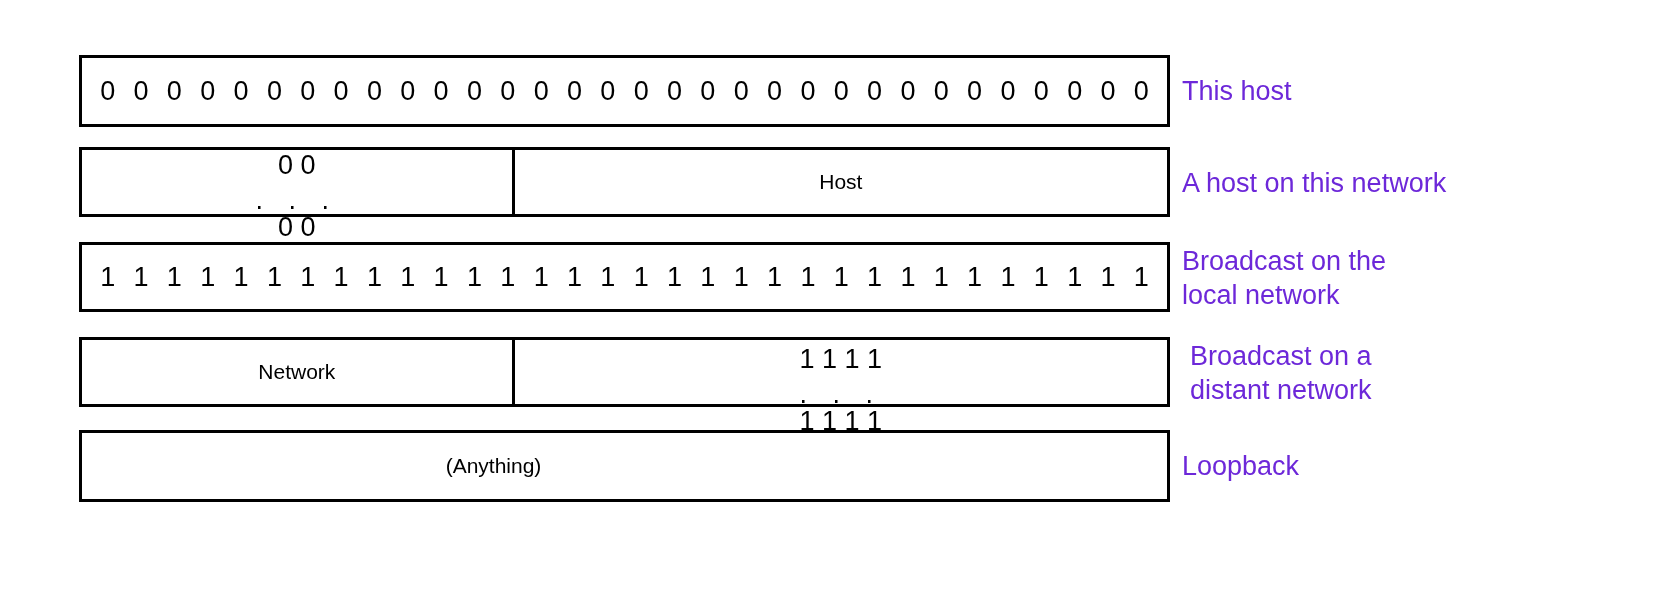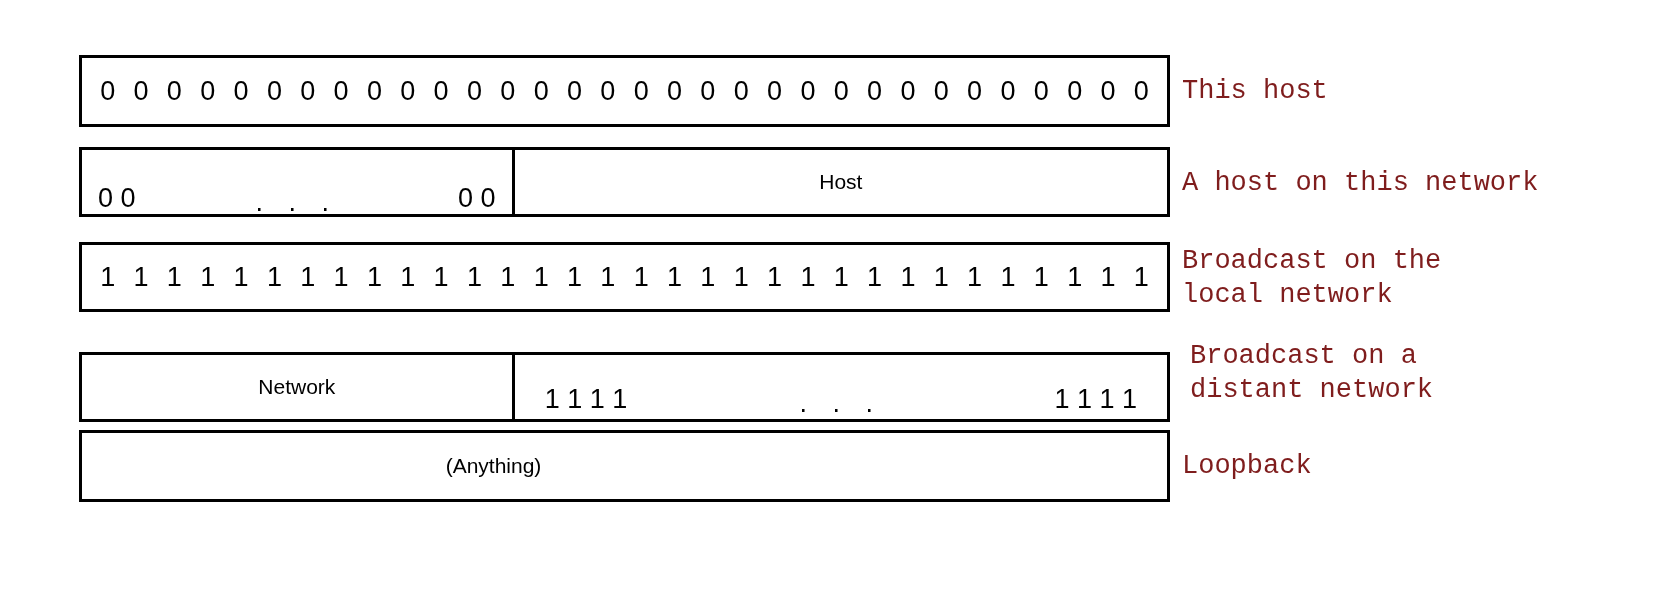--- a/index.html
+++ b/index.html
@@ -64,21 +64,22 @@
     font-size: 27px;
   }
   .bits .bit {
     display: inline-block;
     text-align: center;
   }
 
   
   .grouped {
     display: flex;
-    align-items: flex-end;
+    flex-direction: column;
+    align-items: center;
     justify-content: space-between;
     width: 100%;
     height: 100%;
     padding: 0 16px;
     box-sizing: border-box;
     font-size: 27px;
     border-radius: 7px;
   }
   .grouped .grp {
     display: flex;
@@ -93,22 +94,21 @@
 
   .word {
     font-size: 21px;
   }
 
   .label {
     position: absolute;
     font-size: 27px;
     line-height: 34px;
     white-space: pre-line;
-    color: #7f1d1d;
-    font-family: Liberation Mono, monospace;
+    color: #6d28d9;
   }
 </style>
 </head>
 <body>
 
 <div id="diagram">
 
   <div class="row" style="top:55px; width:1091px; height:72px;">
     <div class="addr-box" style="width:1091px;">
       <div class="seg" style="width:100%;">
@@ -203,21 +203,21 @@
             <span class="bit">1</span>
             <span class="bit">1</span>
             <span class="bit">1</span>
         </div>
       </div>
     </div>
   </div>
   <div class="label" style="left:1182px; top:244px;">Broadcast on the
 local network</div>
 
-  <div class="row" style="top:337px; width:1252px; height:70px;margin-top:15px;">
+  <div class="row" style="top:337px; width:1252px; height:70px;">
     <div class="addr-box" style="width:1091px;">
       <div class="seg" style="width:432px;">
         <span class="word">Network</span>
       </div>
       <div class="seg" style="width:659px;">
         <div class="grouped" style="padding:4px 30px;">
           <span class="grp">1 1 1 1</span>
           <span class="ellipsis">. . .</span>
           <span class="grp">1 1 1 1</span>
         </div>

